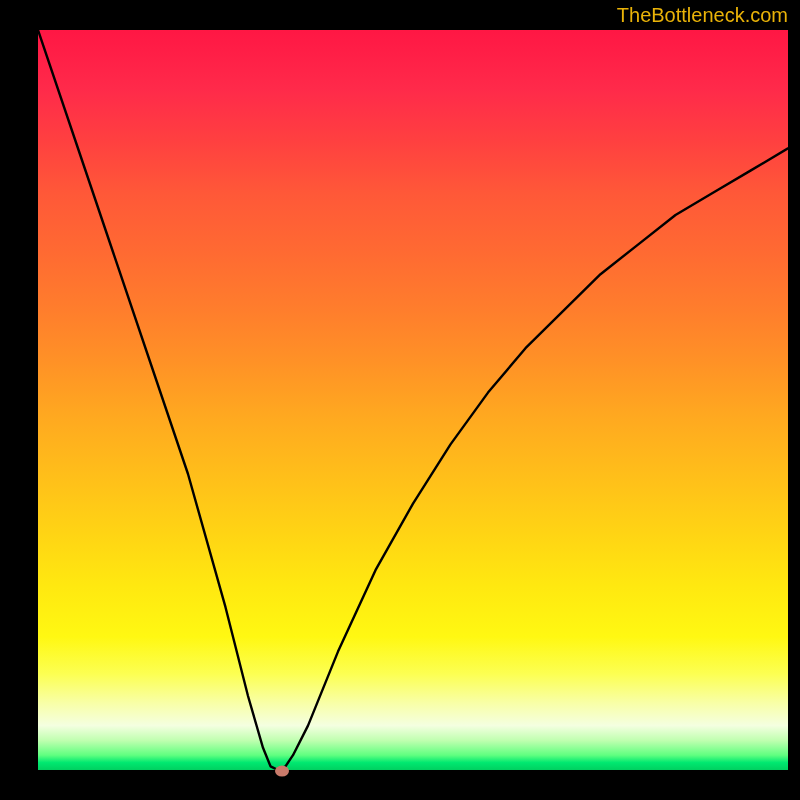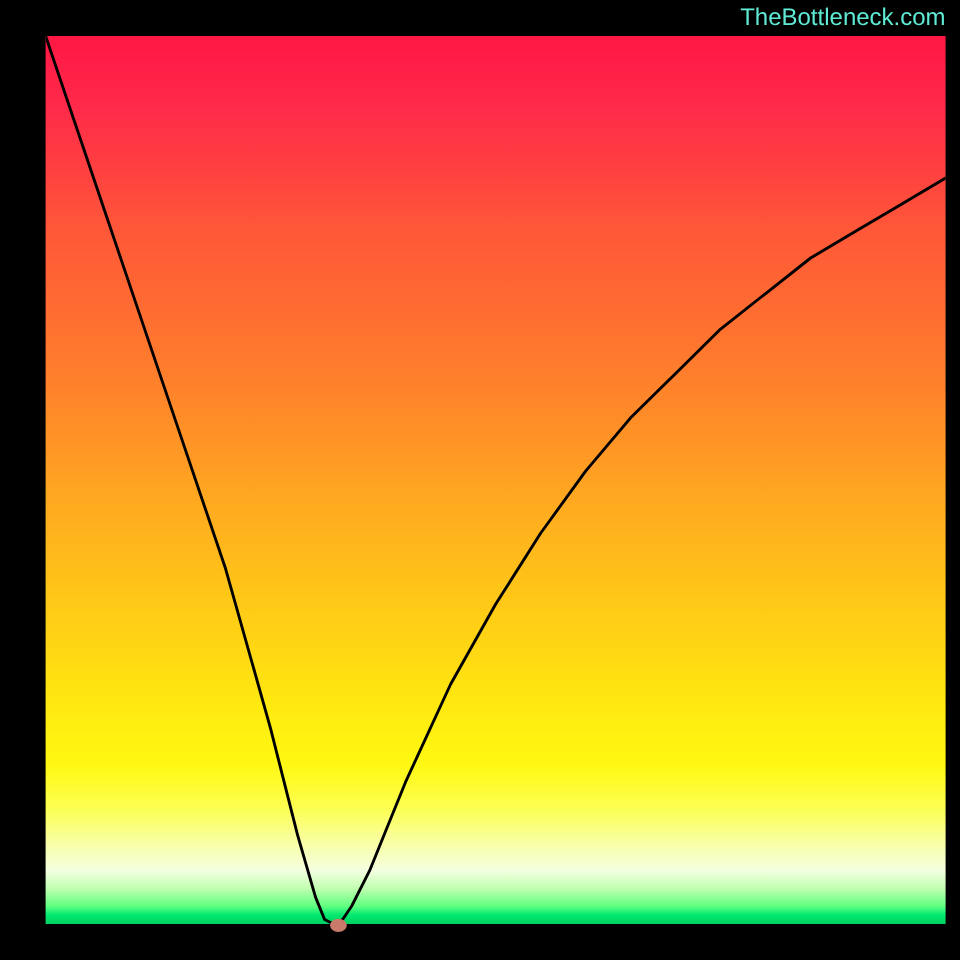--- a/index.html
+++ b/index.html
@@ -8,21 +8,21 @@
     height: 800px;
     background: #000;
     position: relative;
     font-family: Arial, sans-serif;
     overflow: hidden;
   }
   .watermark {
     position: absolute;
     top: 4px;
     right: 12px;
-    color: #5eead4;
+    color: #eab308;
     font-size: 20px;
     font-weight: 500;
     z-index: 10;
   }
   .plot-area {
     position: absolute;
     left: 38px;
     top: 30px;
     width: 750px;
     height: 740px;

